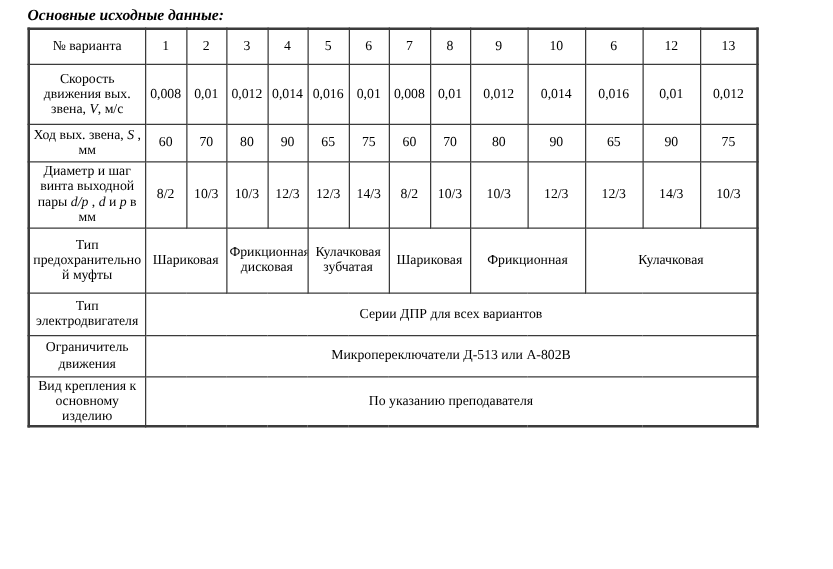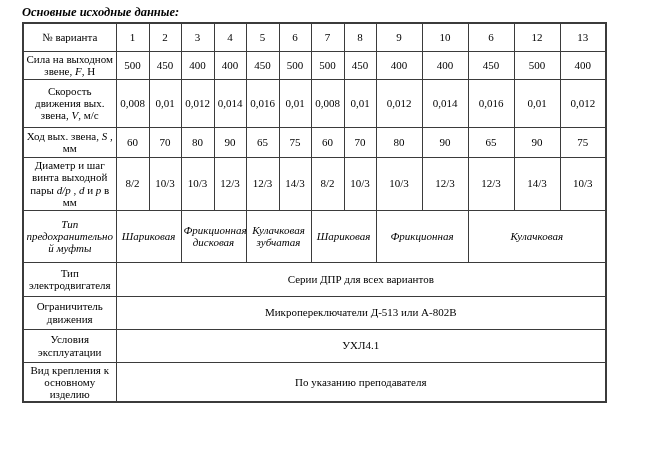--- a/index.html
+++ b/index.html
@@ -46,21 +46,21 @@
     overflow-wrap: break-word;
   }
   td.val { text-align: center; }
   .it { font-style: italic; }
   
   tr.r1  { height: 28px; }
   tr.r2  { height: 28px; }
   tr.r3  { height: 48px; margin-top: 12px; }
   tr.r4  { height: 30px; }
   tr.r5  { height: 53px; margin-left: 44px; }
-  tr.r6  { height: 52px; font-style: italic; }
+  tr.r6  { height: 52px; }
   tr.r7  { height: 34px; margin-left: 44px; }
   tr.r8  { height: 33px; }
   tr.r9  { height: 33px; }
   tr.r10 { height: 35px; }
 </style>
 </head>
 <body>
 
 <div class="page">
 
@@ -95,36 +95,20 @@
       <td class="val">6</td>
       <td class="val">7</td>
       <td class="val">8</td>
       <td class="val">9</td>
       <td class="val">10</td>
       <td class="val">6</td>
       <td class="val">12</td>
       <td class="val">13</td>
     </tr>
 
-    <tr class="r2">
-      <td class="lbl"><span>Сила на выходном звене, </span><span class="it">F</span><span>, Н</span></td>
-      <td class="val">500</td>
-      <td class="val">450</td>
-      <td class="val">400</td>
-      <td class="val">400</td>
-      <td class="val">450</td>
-      <td class="val">500</td>
-      <td class="val">500</td>
-      <td class="val">450</td>
-      <td class="val">400</td>
-      <td class="val">400</td>
-      <td class="val">450</td>
-      <td class="val">500</td>
-      <td class="val">400</td>
-    </tr>
 
     <tr class="r3">
       <td class="lbl"><span>Скорость движения вых. звена, </span><span class="it">V</span><span>, м/с</span></td>
       <td class="val">0,008</td>
       <td class="val">0,01</td>
       <td class="val">0,012</td>
       <td class="val">0,014</td>
       <td class="val">0,016</td>
       <td class="val">0,01</td>
       <td class="val">0,008</td>
@@ -183,24 +167,20 @@
     <tr class="r7">
       <td class="lbl">Тип электродвигателя</td>
       <td class="val" colspan="13">Серии ДПР для всех вариантов</td>
     </tr>
 
     <tr class="r8">
       <td class="lbl">Ограничитель движения</td>
       <td class="val" colspan="13">Микропереключатели Д-513 или А-802В</td>
     </tr>
 
-    <tr class="r9">
-      <td class="lbl">Условия эксплуатации</td>
-      <td class="val" colspan="13">УХЛ4.1</td>
-    </tr>
 
     <tr class="r10">
       <td class="lbl">Вид крепления к основному изделию</td>
       <td class="val" colspan="13">По указанию преподавателя</td>
     </tr>
 
   </tbody>
     </table>
 </div>
 

